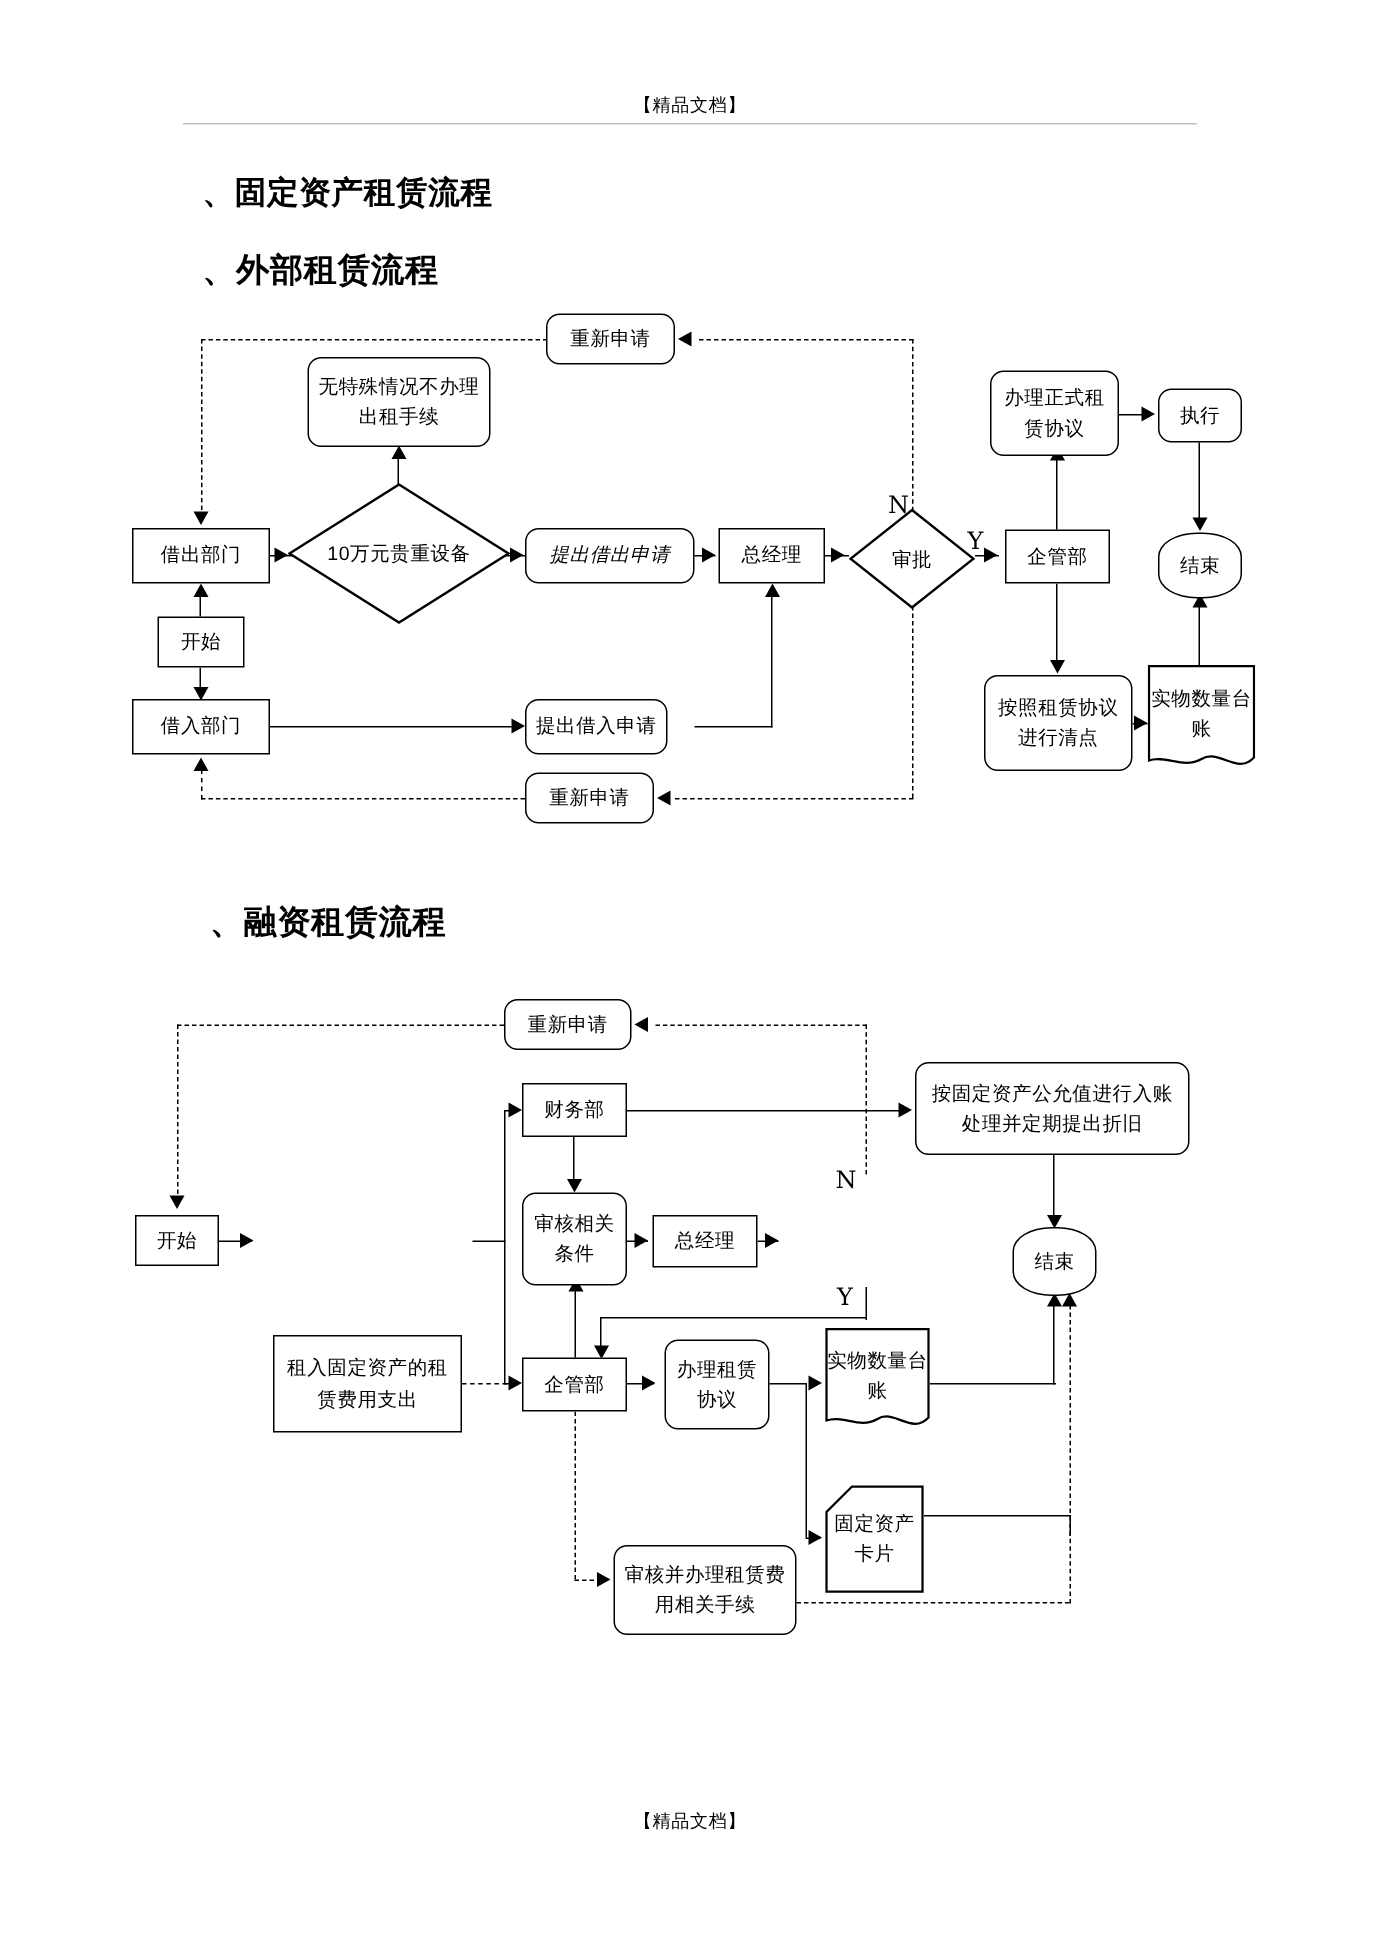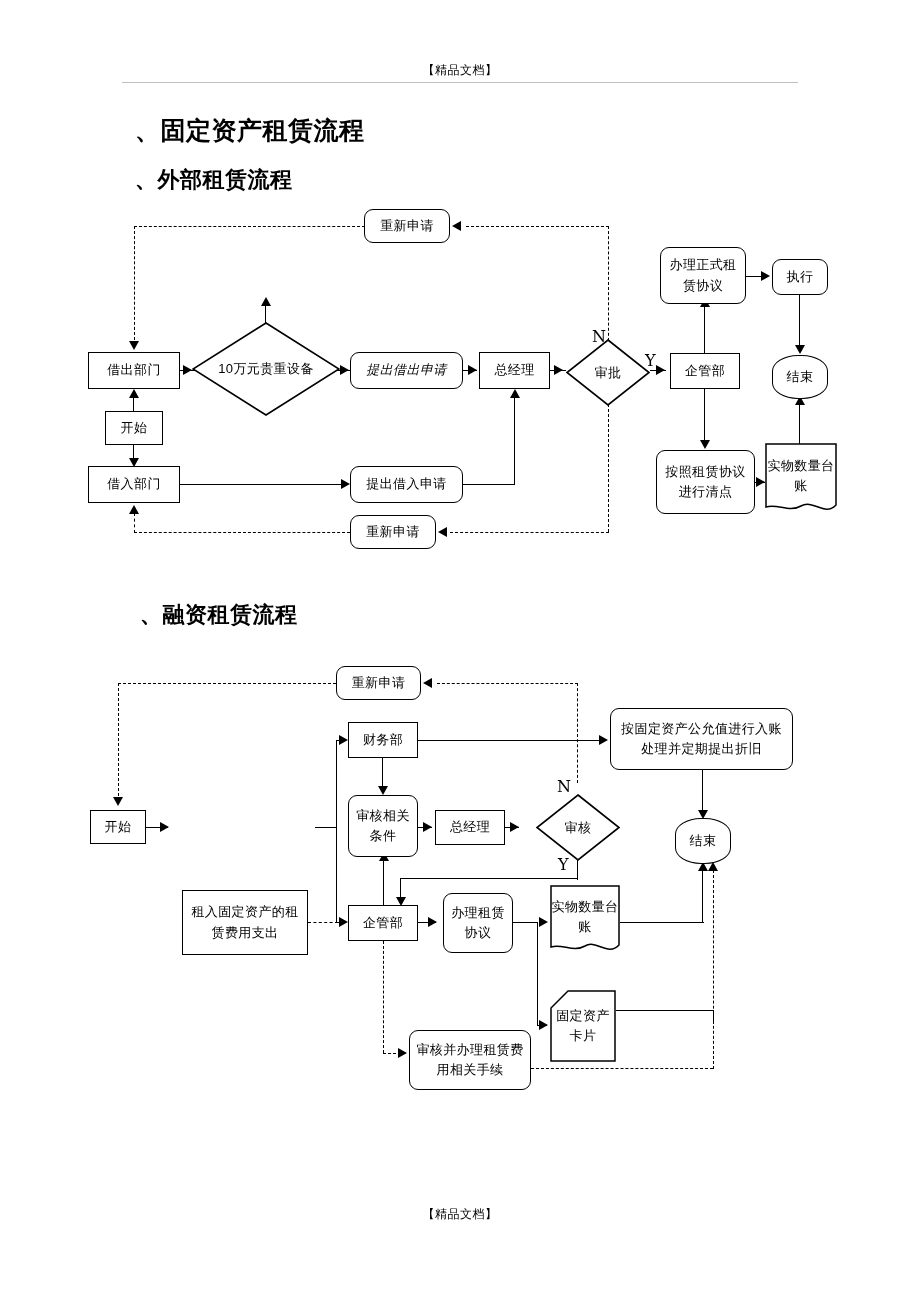--- a/index.html
+++ b/index.html
@@ -5,21 +5,21 @@
   html,body{margin:0;padding:0;background:#fff;}
   body{width:920px;height:1302px;position:relative;font-family:"Liberation Sans","DejaVu Sans",sans-serif;color:#000;}
   .page{position:absolute;left:0;top:0;width:920px;height:1302px;overflow:hidden;}
 
   
   .hdr-text{position:absolute;left:0;top:62px;width:920px;text-align:center;font-size:12px;font-family:"DejaVu Serif","Liberation Serif",serif;letter-spacing:.5px;}
   .hdr-rule{position:absolute;left:122px;top:82px;width:676px;height:1px;background:#bfbfbf;}
   .ftr-text{position:absolute;left:0;top:1206px;width:920px;text-align:center;font-size:12px;font-family:"DejaVu Serif","Liberation Serif",serif;letter-spacing:.5px;}
 
   
-  .h1{position:absolute;font-size:25px;font-weight:bold;letter-spacing:.5px;white-space:nowrap;}
+  .h1{position:absolute;font-size:21px;font-weight:bold;letter-spacing:.5px;white-space:nowrap;}
   .h2{position:absolute;font-size:22px;font-weight:bold;letter-spacing:.5px;white-space:nowrap;}
 
   
   .node{position:absolute;box-sizing:border-box;border:1.4px solid #000;background:#fff;
         display:flex;align-items:center;justify-content:center;text-align:center;
         font-size:13px;line-height:1.55;letter-spacing:.4px;z-index:3;}
   .node.rnd{border-radius:9px;}
   .node.cap{border-radius:0 0 / 0 0;border-radius:26px/16px;}
   .node span{display:block;padding:0 4px;}
 
@@ -67,20 +67,23 @@
   <div class="dsh-h" style="left:466px;top:226px;width:143px;"></div>
   <div class="arrow ar-l" style="left:452px;top:221px;"></div>
   <div class="dsh-h" style="left:134px;top:226px;width:231px;"></div>
   <div class="dsh-v" style="left:134px;top:226px;height:114px;"></div>
   <div class="arrow ar-d" style="left:129px;top:341px;"></div>
 
   <div class="node rnd" style="left:364px;top:209px;width:86px;height:34px;">
     <span>重新申请</span>
   </div>
 
+  <div class="node rnd" style="left:205px;top:238px;width:122px;height:60px;">
+    <span>无特殊情况不办理出租手续</span>
+  </div>
 
   <div class="node" style="left:88px;top:352px;width:92px;height:37px;">
     <span>借出部门</span>
   </div>
 
   <div class="node" style="left:105px;top:411px;width:58px;height:34px;">
     <span>开始</span>
   </div>
 
   <div class="node" style="left:88px;top:466px;width:92px;height:37px;">
@@ -142,21 +145,21 @@
   <div class="dsh-v" style="left:134px;top:513px;height:20px;"></div>
   <div class="arrow ar-u" style="left:129px;top:505px;"></div>
 
   <div class="node rnd" style="left:350px;top:515px;width:86px;height:34px;">
     <span>重新申请</span>
   </div>
 
   <div class="ln lh" style="left:180px;top:484px;width:165px;"></div>
   <div class="arrow ar-r" style="left:341px;top:479px;"></div>
 
-  <div class="node rnd" style="left:350px;top:466px;width:113px;height:37px;text-align:right;">
+  <div class="node rnd" style="left:350px;top:466px;width:95px;height:37px;text-align:right;">
     <span>提出借入申请</span>
   </div>
 
   <div class="ln lh" style="left:463px;top:484px;width:52px;"></div>
   <div class="ln lv" style="left:514px;top:398px;height:87px;"></div>
   <div class="arrow ar-u" style="left:510px;top:389px;"></div>
 
   <div class="node" style="left:670px;top:353px;width:70px;height:36px;">
     <span>企管部</span>
   </div>
@@ -251,26 +254,20 @@
   <div class="ln lh" style="left:418px;top:827px;width:14px;"></div>
   <div class="arrow ar-r" style="left:423px;top:822px;"></div>
 
   <div class="node" style="left:435px;top:810px;width:70px;height:35px;">
     <span>总经理</span>
   </div>
 
   <div class="ln lh" style="left:505px;top:827px;width:14px;"></div>
   <div class="arrow ar-r" style="left:510px;top:822px;"></div>
 
-  <div class="dia" style="left:536px;top:794px;width:84px;height:67px;">
-    <svg class="dshape" viewBox="0 0 84 67" preserveAspectRatio="none">
-      <polygon points="42,1 83,33.5 42,66 1,33.5" fill="#fff" stroke="#000" stroke-width="1.6"></polygon>
-    </svg>
-    <div class="dlabel">审核</div>
-  </div>
   <div class="yn" style="left:557px;top:777px;">N</div>
   <div class="yn" style="left:558px;top:855px;">Y</div>
 
   <div class="ln lv" style="left:577px;top:858px;height:22px;"></div>
   <div class="ln lh" style="left:400px;top:878px;width:178px;"></div>
   <div class="ln lv" style="left:400px;top:878px;height:22px;"></div>
   <div class="arrow ar-d" style="left:396px;top:897px;"></div>
 
   <div class="ln lv" style="left:383px;top:860px;height:46px;"></div>
   <div class="arrow ar-u" style="left:379px;top:852px;"></div>

